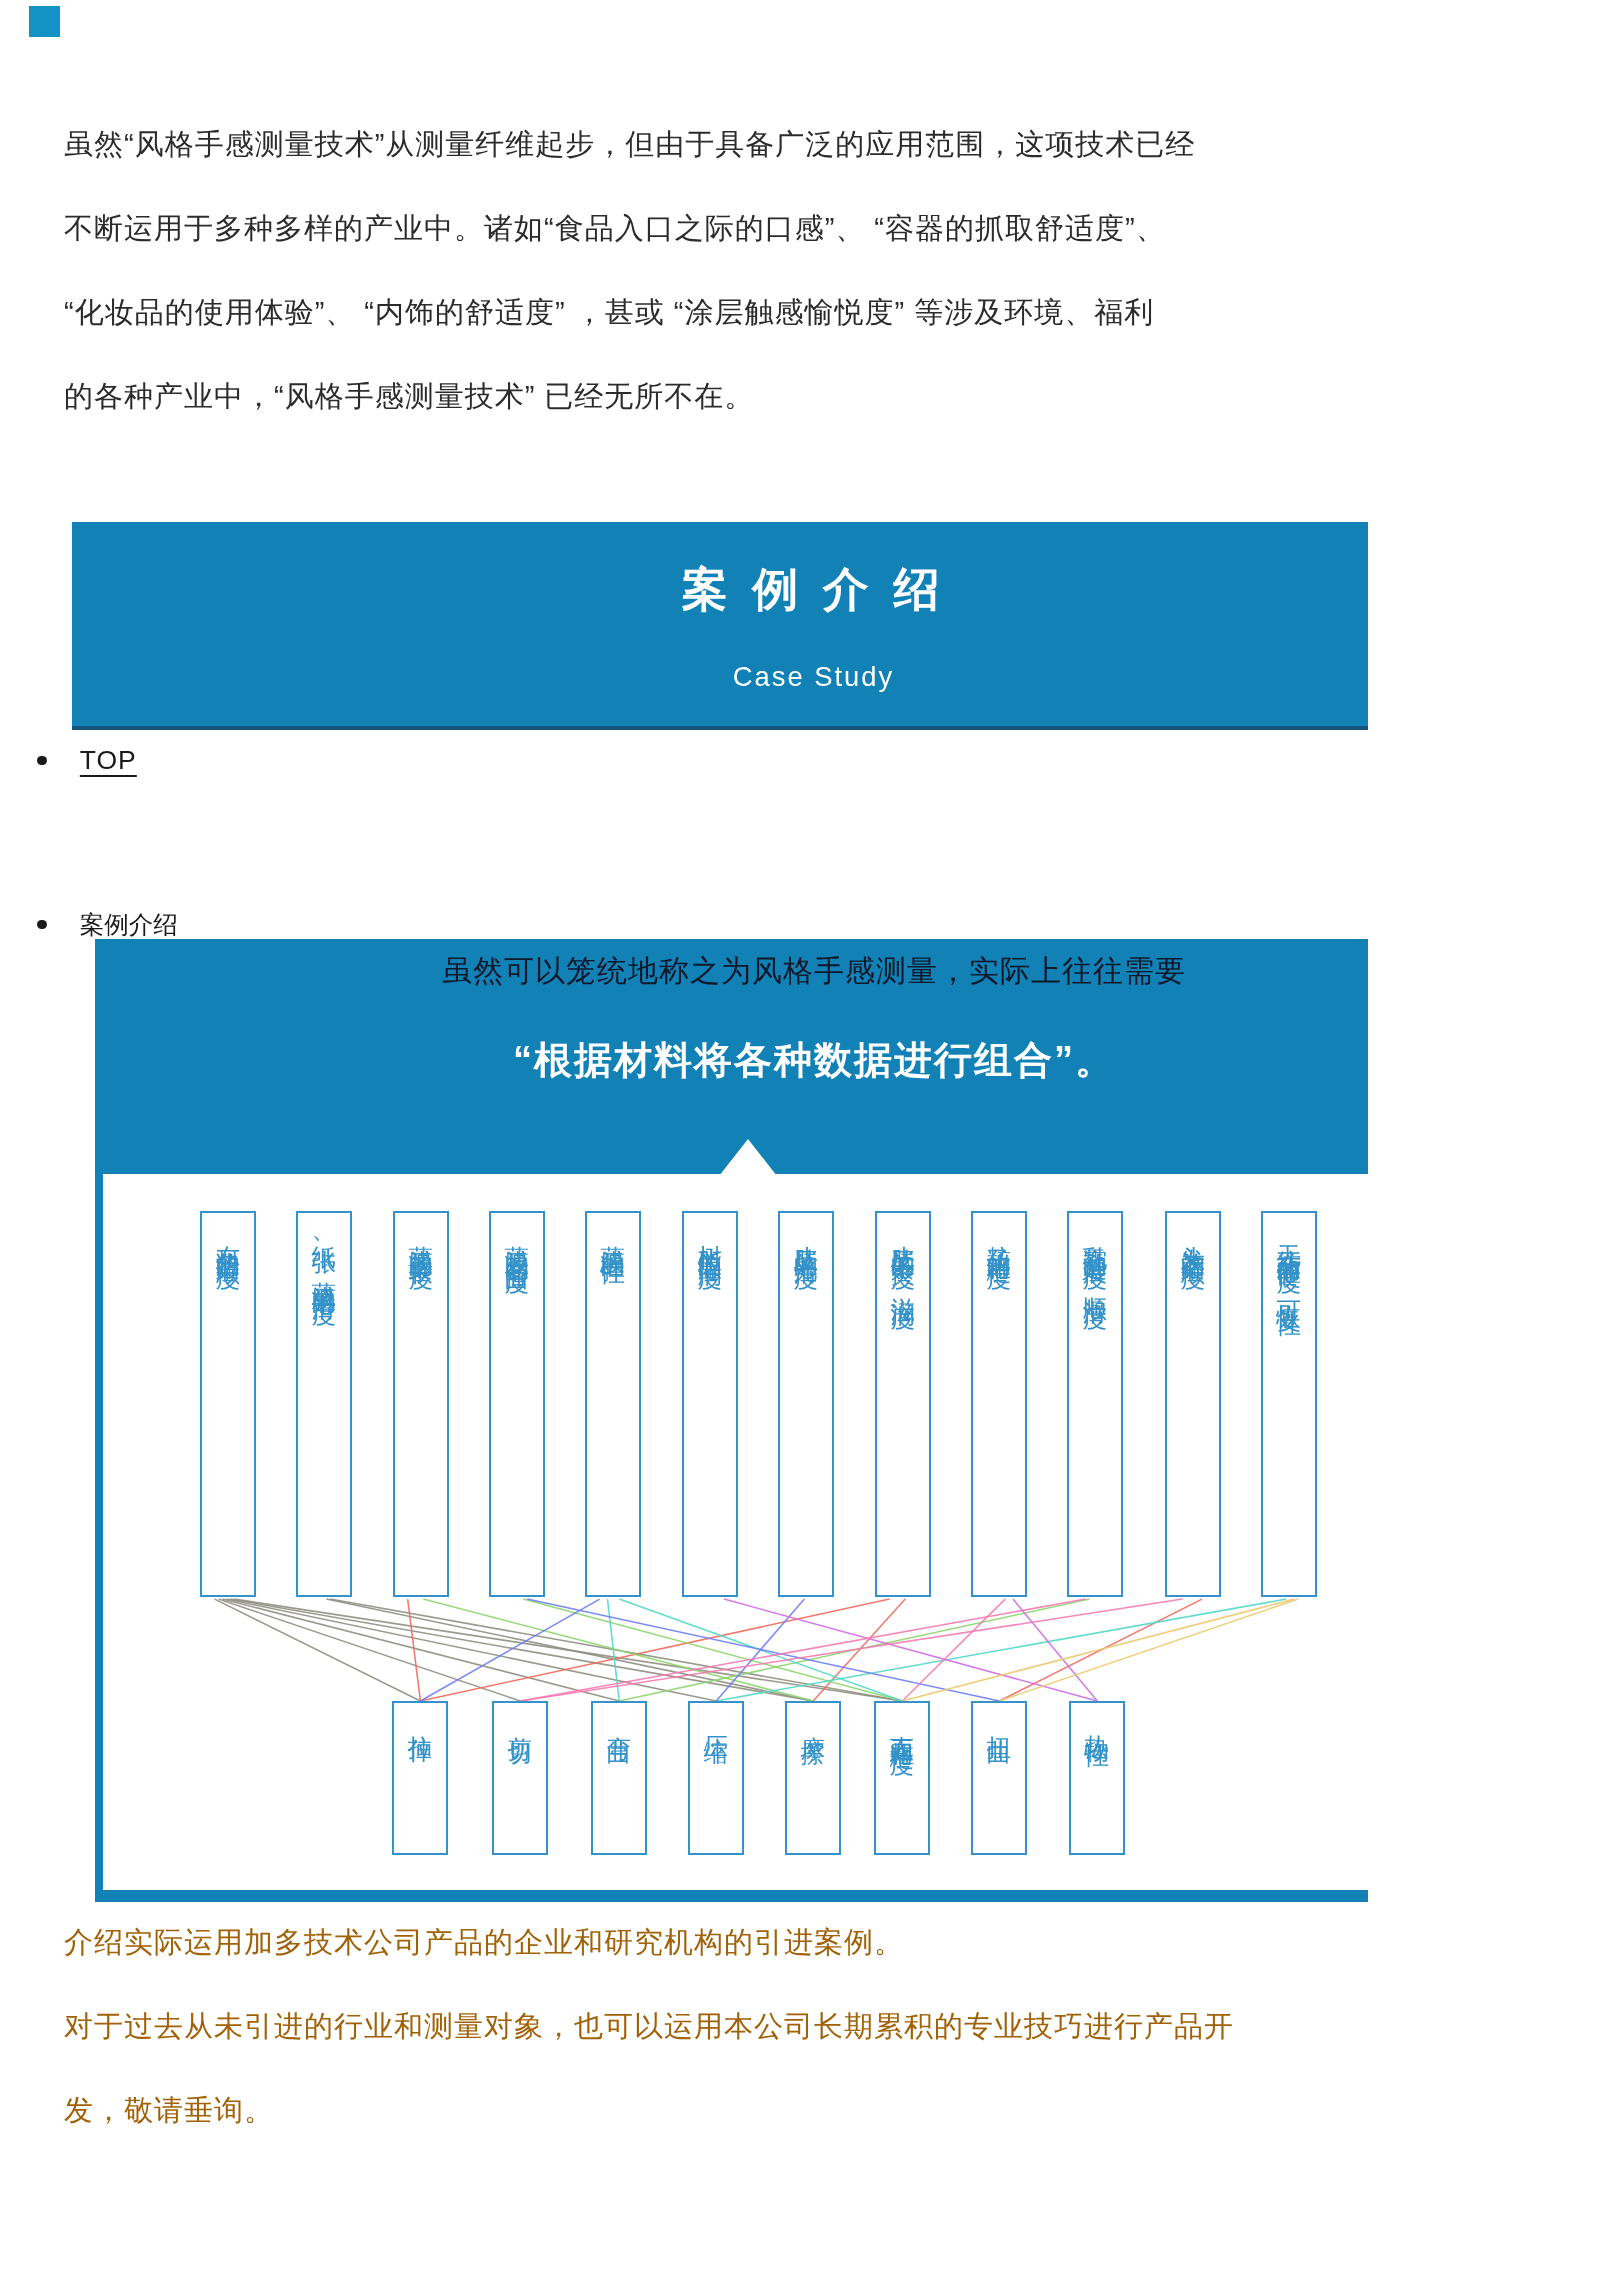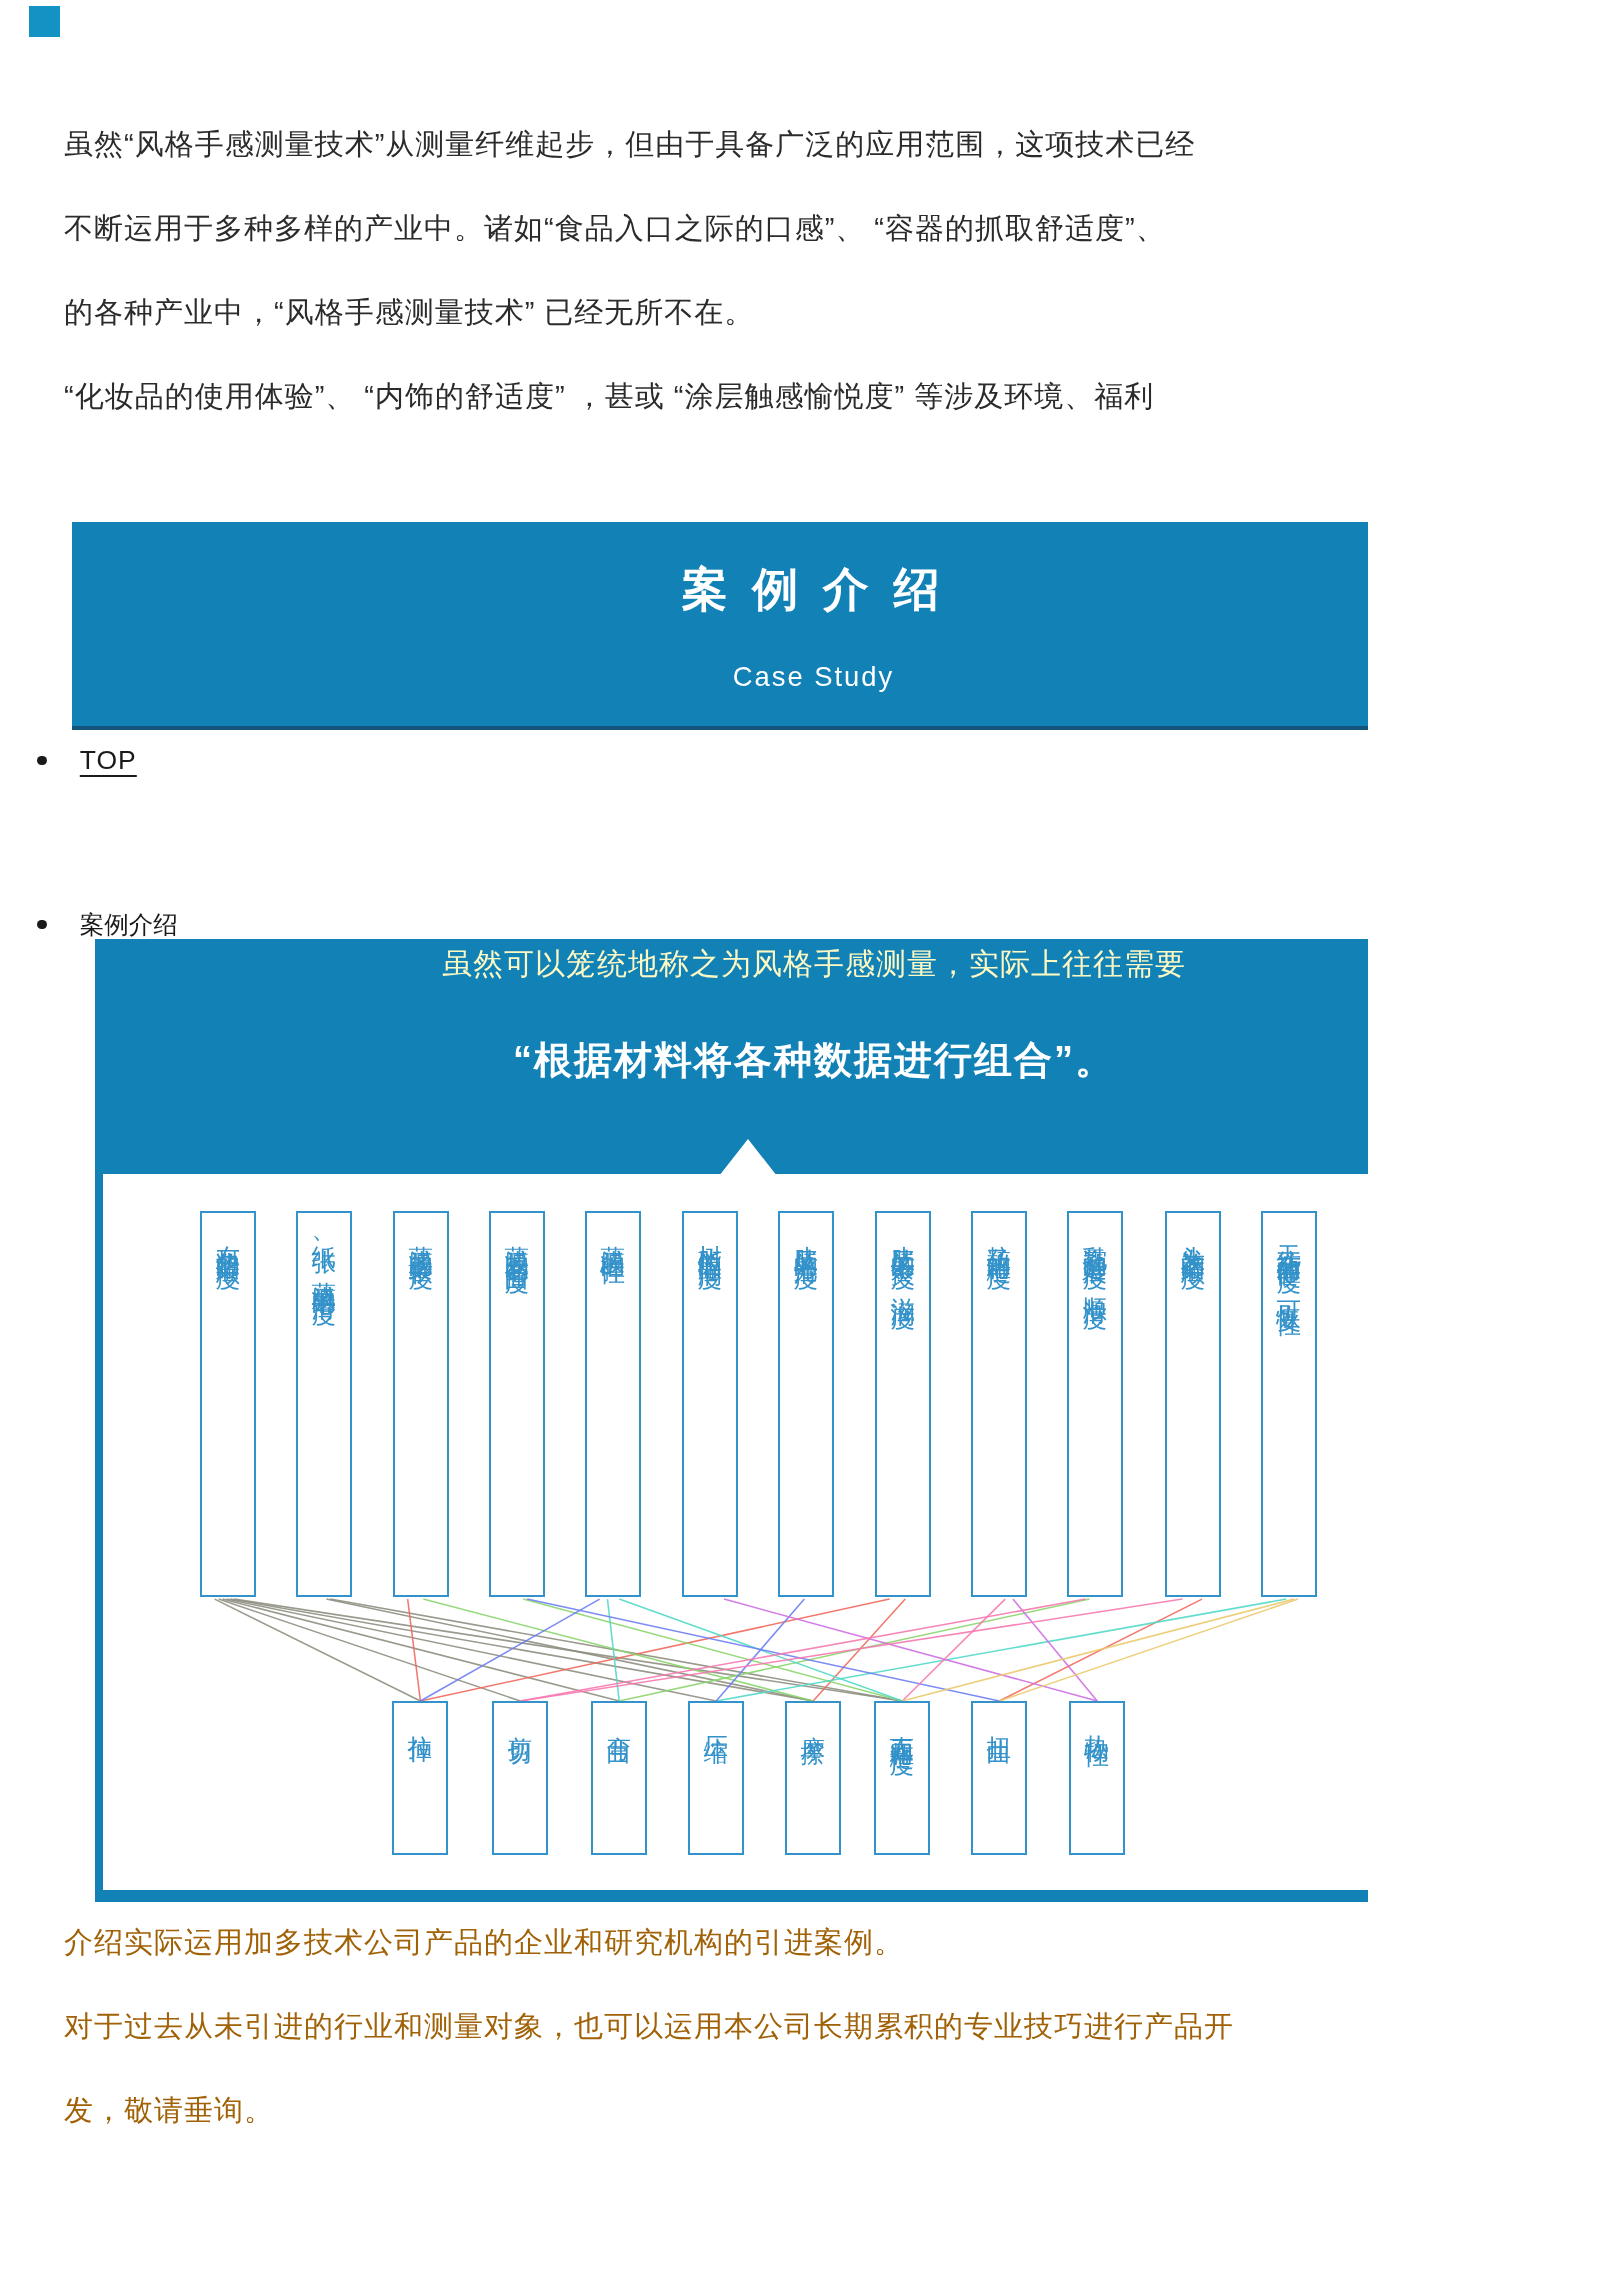--- a/index.html
+++ b/index.html
@@ -18,21 +18,21 @@
   #banner-subtitle{position:absolute;left:0;right:0;top:139px;font-size:27.4px;color:#ffffff;letter-spacing:2px;}
   
   .bullet-row{position:absolute;left:37px;display:flex;align-items:center;}
   .bullet-dot{width:9.8px;height:9.8px;border-radius:50%;background:#1a1a1a;margin-right:33px;}
   #top-row{top:745px;}
   #top-link{font-size:26.5px;color:#1a1a1a;text-decoration:underline;text-underline-offset:5.9px;letter-spacing:1px;cursor:pointer;}
   #section-row{top:908px;}
   #section-label{font-size:24.5px;color:#1a1a1a;}
   
   #case-box{position:absolute;left:95px;top:939px;width:1438px;height:963px;}
-  #case-line1{position:absolute;left:0;right:0;top:5px;text-align:center;font-size:30px;color:#fef9c3;letter-spacing:1px;font-family:Liberation Serif, serif;}
+  #case-line1{position:absolute;left:0;right:0;top:12px;text-align:center;font-size:30px;color:#0f172a;letter-spacing:1px;font-family:Liberation Serif, serif;}
   #case-line2{position:absolute;left:0;right:0;top:96px;text-align:center;font-size:38px;font-weight:bold;color:#ffffff;letter-spacing:2px;}
   #pointer-triangle{position:absolute;left:624px;top:200px;width:0;height:0;
     border-left:29px solid transparent;border-right:29px solid transparent;border-bottom:37px solid #ffffff;}
   #diagram-panel{position:absolute;left:7.8px;top:235px;width:1293px;height:716px;background:#ffffff;}
   .vbox{position:absolute;background:#ffffff;display:flex;justify-content:center;box-sizing:border-box;}
   .vbox span{writing-mode:vertical-rl;text-orientation:upright;font-size:24.5px;letter-spacing:3.9px;padding-top:12.7px;white-space:nowrap;}
   #lines-svg{position:absolute;left:0;top:0;pointer-events:none;}
   
   #outro{position:absolute;left:64px;top:1900px;width:1500px;font-size:29px;line-height:84px;color:#a16207;letter-spacing:1px;}
   #outro .pline{white-space:nowrap;}
@@ -40,22 +40,22 @@
 </head>
 <body>
 
 <div id="page">
 
   <div id="top-square" style="background: rgb(18, 147, 196);"></div>
 
   <div id="intro">
       <div class="pline">虽然“风格手感测量技术”从测量纤维起步，但由于具备广泛的应用范围，这项技术已经</div>
       <div class="pline">不断运用于多种多样的产业中。诸如“食品入口之际的口感”、 “容器的抓取舒适度”、</div>
+      <div class="pline">“化妆品的使用体验”、 “内饰的舒适度” ，甚或 “涂层触感愉悦度” 等涉及环境、福利</div>
       <div class="pline">的各种产业中，“风格手感测量技术” 已经无所不在。</div>
-      <div class="pline">“化妆品的使用体验”、 “内饰的舒适度” ，甚或 “涂层触感愉悦度” 等涉及环境、福利</div>
     </div>
 
   <div id="banner" style="background: rgb(17, 129, 182); padding-left: 6px;">
     <div id="banner-title">案 例 介 绍</div>
     <div id="banner-subtitle">Case Study</div>
   </div>
 
   <div class="bullet-row" id="top-row">
     <div class="bullet-dot"></div>
     <a id="top-link">TOP</a>

